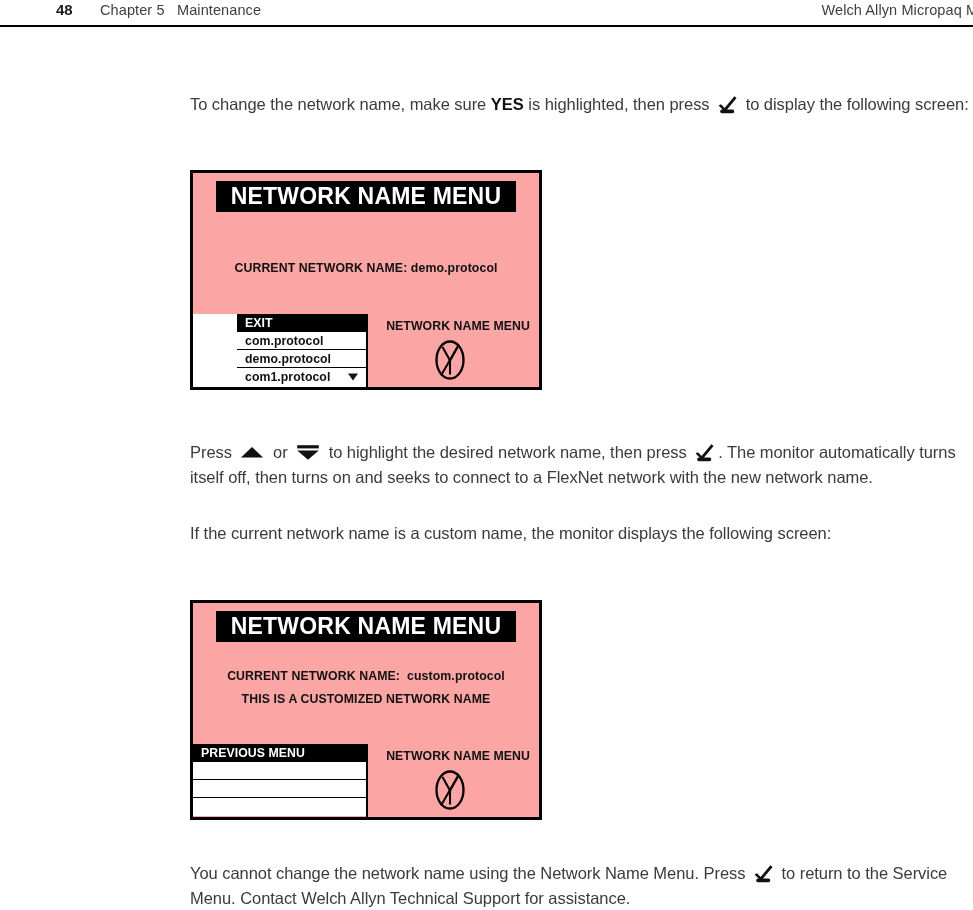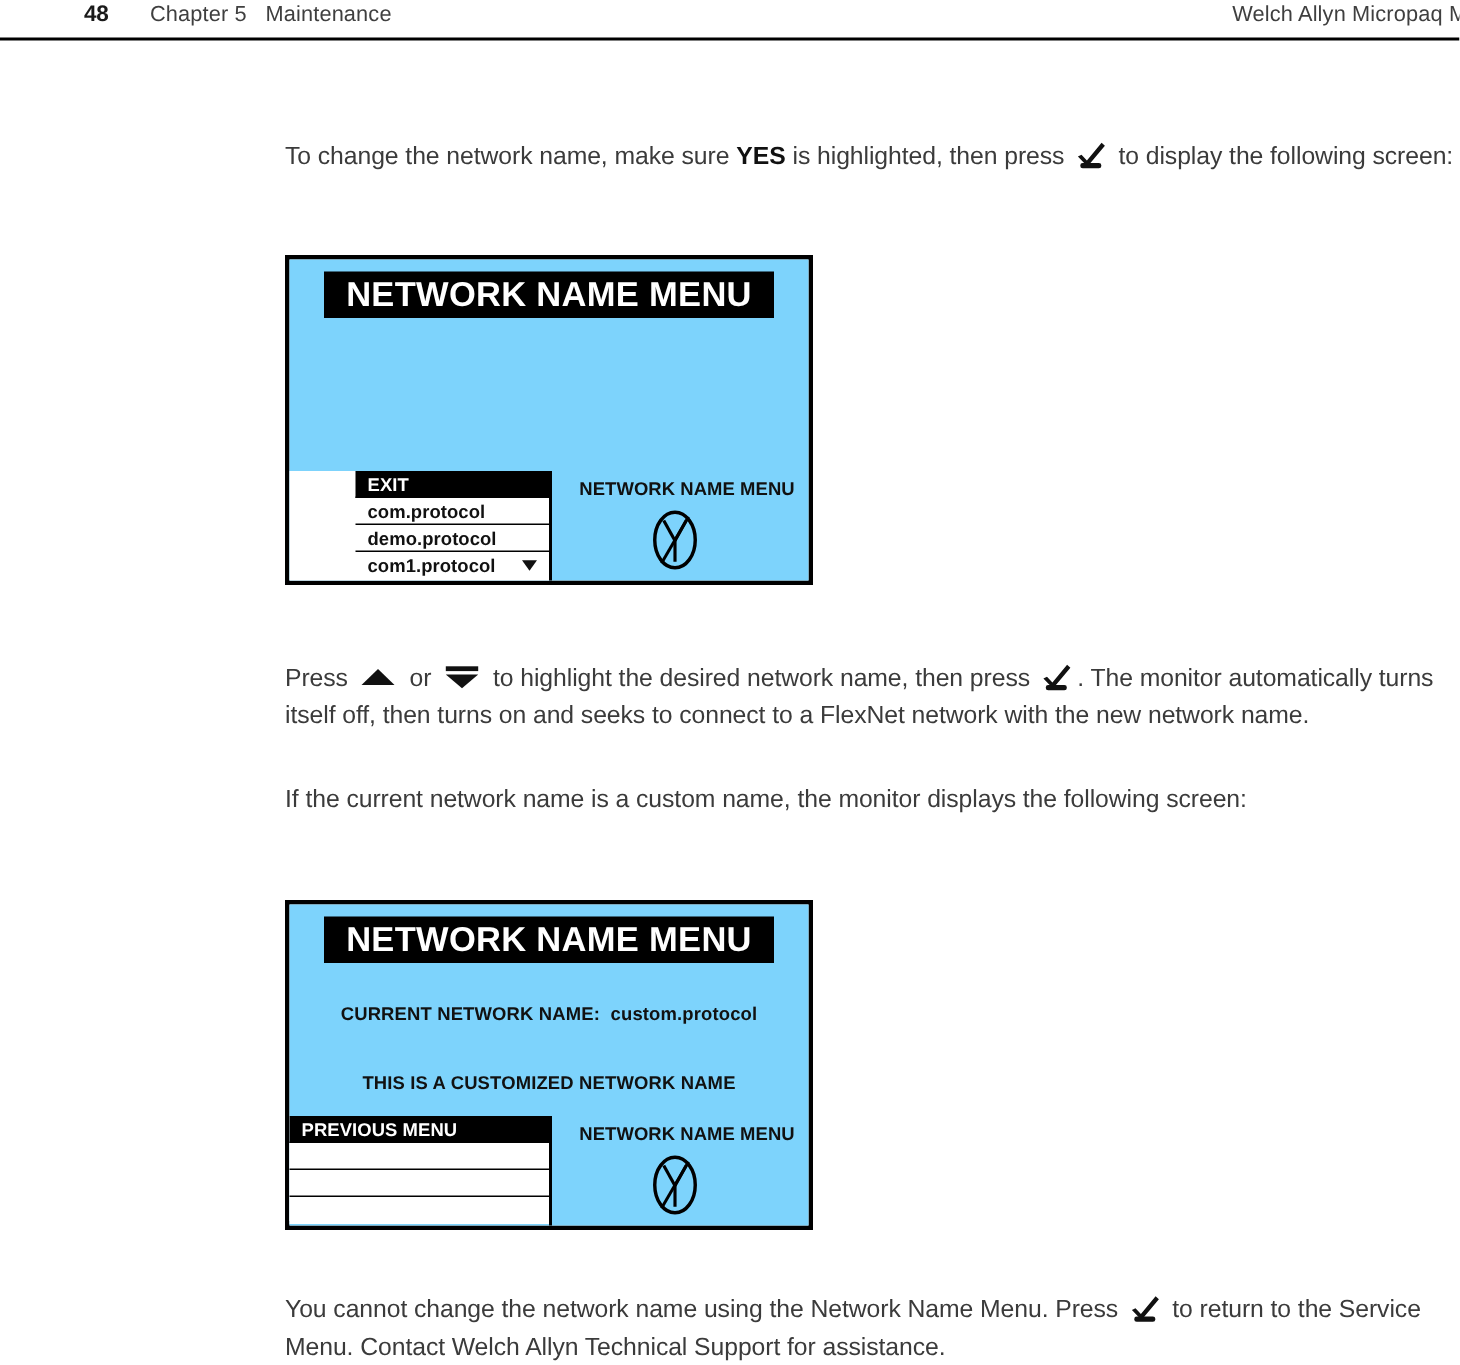--- a/index.html
+++ b/index.html
@@ -105,21 +105,21 @@
     background: #ffffff;
     border: 3px solid #000000;
   }
   #screen-1 { top: 170px; }
   #screen-2 { top: 600px; }
 
   .screen-inner {
     position: relative;
     width: 100%;
     height: 100%;
-    background: #7dd3fc;
+    background: #fca5a5;
   }
 
   .screen-title {
     position: absolute;
     left: 23px;
     top: 8px;
     width: 300px;
     height: 31px;
     background: #000000;
     color: #ffffff;
@@ -150,21 +150,21 @@
     position: absolute;
     left: 0;
     width: 100%;
     text-align: center;
     font-size: 12.3px;
     font-weight: bold;
     color: #111111;
     letter-spacing: 0.1px;
     white-space: pre;
   }
-  #s2-note-1 { top: 112px; }
+  #s2-note-1 { top: 89px; }
   #s2-note-2 { top: 112px; }
 
   
   .menu-list {
     position: absolute;
     left: 0;
     width: 173px;
     background: #ffffff;
   }
   #s1-list { top: 141px; height: 73px; padding-left: 44px; }
@@ -247,20 +247,21 @@
 <div class="para" id="para-1"><span>To change the network name, make sure </span><b>YES</b><span> is highlighted, then press </span><span class="icon-check"><svg width="21" height="19" viewBox="0 0 21 19">
         <path d="M4.0 9.2 L7.6 13.0 L17.4 1.2 L19.6 3.1 L8.0 17.0 L1.6 10.4 Z" fill="#111111"></path>
         <rect x="3.2" y="14.6" width="14.0" height="3.6" rx="1.6" fill="#111111"></rect>
       </svg></span><span> to display the following screen:</span></div>
 
 <div class="screen" id="screen-1">
   <div class="screen-inner">
 
     <div class="screen-title">NETWORK NAME MENU</div>
 
+    <div class="screen-current" id="s1-current">CURRENT NETWORK NAME: demo.protocol</div>
 
     <div class="menu-list" id="s1-list">
       <div class="menu-row selected">
         <span>EXIT</span>
       </div>
       <div class="menu-row">
         <span>com.protocol</span>
       </div>
       <div class="menu-row">
         <span>demo.protocol</span>

